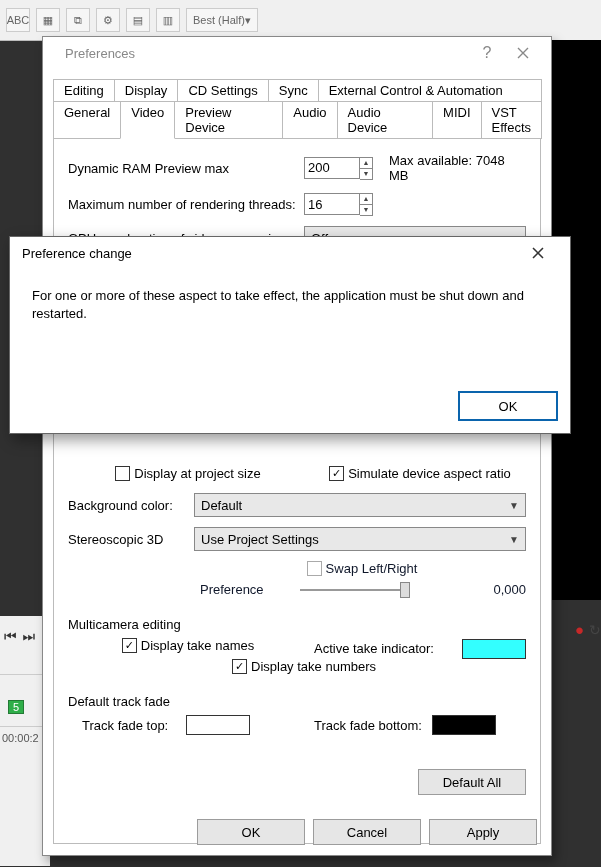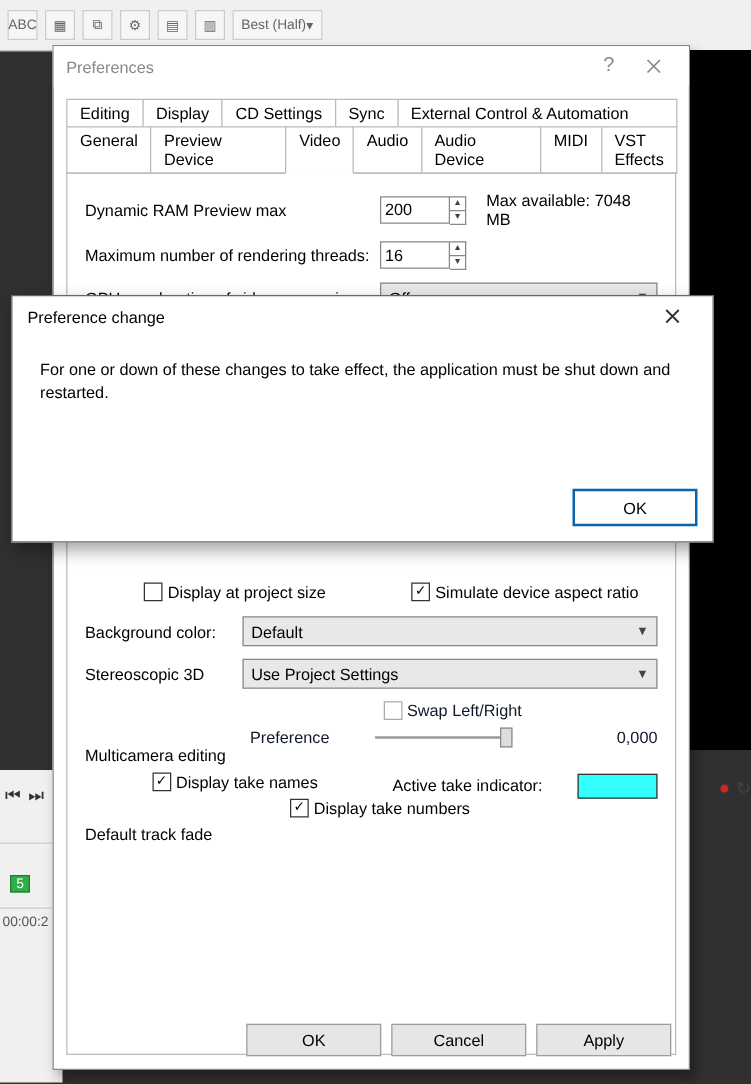--- a/index.html
+++ b/index.html
@@ -118,20 +118,21 @@
   box-shadow: 4px 6px 10px rgba(0,0,0,.35);
   display: flex;
   flex-direction: column;
 }
 .prefs-titlebar {
   height: 32px;
   background: #fff;
   display: flex;
   align-items: center;
   padding: 0 10px;
+  margin-left: 12px;
 }
 .prefs-title {
   color: #888;
   font-size: 13px;
   flex: 1;
 }
 .titlebtn {
   width: 36px;
   height: 28px;
   display: flex;
@@ -230,21 +231,21 @@
   line-height: 11px;
 }
 .checkbox.disabled { border-color: #aaa; }
 .check-row {
   display: flex;
   align-items: center;
   margin-bottom: 6px;
   justify-content: center;
 }
 .section-label {
-  margin: 0 0 6px 0;
+  margin: 20px 0 6px 0;
 }
 .indent { padding-left: 14px; }
 .two-col {
   display: flex;
   gap: 20px;
 }
 .two-col > div { flex: 1; display:flex; align-items:center; }
 .color-swatch {
   width: 62px; height: 18px;
   border: 1px solid #333;
@@ -372,22 +373,22 @@
   </div>
   <div class="prefs-body">
     <div class="tabs">
       <div class="tab">Editing</div>
       <div class="tab">Display</div>
       <div class="tab">CD Settings</div>
       <div class="tab">Sync</div>
       <div class="tab" style="flex:1">External Control &amp; Automation</div>
       <div class="tab-row2">
         <div class="tab">General</div>
+        <div class="tab active">Video</div>
         <div class="tab">Preview Device</div>
-        <div class="tab active">Video</div>
         <div class="tab">Audio</div>
         <div class="tab">Audio Device</div>
         <div class="tab">MIDI</div>
         <div class="tab" style="flex:1">VST Effects</div>
       </div>
     </div>
 
     <div class="tab-content">
 
       <div class="field-row">
@@ -472,39 +473,52 @@
           <span style="flex:1">Active take indicator:</span>
           <span class="color-swatch" style="background:#33FFFF;margin-left:10px"></span>
         </div>
       </div>
       <div class="check-row indent">
         <span class="checkbox">✓</span>
         <span>Display take numbers</span>
       </div>
 
       <div class="section-label">Default track fade</div>
-
+      <div class="two-col indent">
+        <div>
+          <span>Track fade top:</span>
+          <span class="color-swatch" style="background:#fff;margin-left:18px"></span>
+        </div>
+        <div>
+          <span>Track fade bottom:</span>
+          <span class="color-swatch" style="background:#000;margin-left:10px"></span>
+        </div>
+      </div>
+
+      <div class="default-all-row">
+        <div class="btn">Default All</div>
+      </div>
     </div>
 
     <div class="bottom-buttons">
       <div class="btn">OK</div>
       <div class="btn">Cancel</div>
       <div class="btn">Apply</div>
     </div>
   </div>
 </div>
 
 <div class="modal">
   <div class="modal-title">
     <span class="modal-title-text">Preference change</span>
     <div class="modal-close">
       <svg width="12" height="12">
           <path d="M1 1 L11 11 M11 1 L1 11" stroke="#333" stroke-width="1.5"></path>
         </svg>
     </div>
   </div>
   <div class="modal-body">
-    <div>For one or down of these changes to take effect, the application must be shut down and restarted.</div>
+    <div>For one or more of these aspect to take effect, the application must be shut down and restarted.</div>
   </div>
   <div class="modal-buttons">
     <div class="modal-ok">OK</div>
   </div>
 </div>
 
 </body></html>

